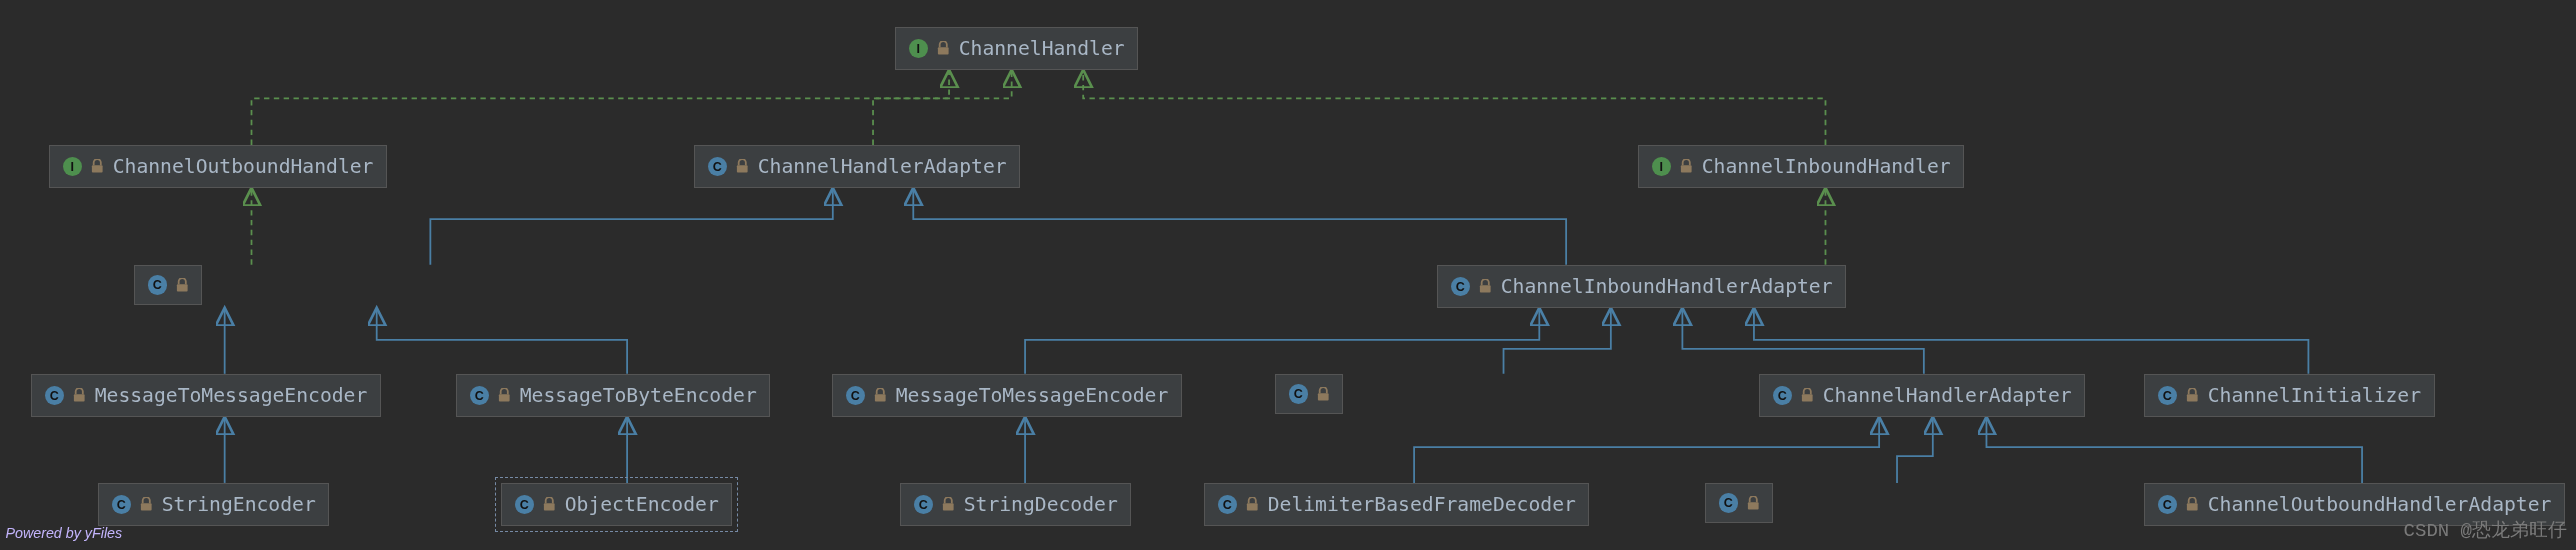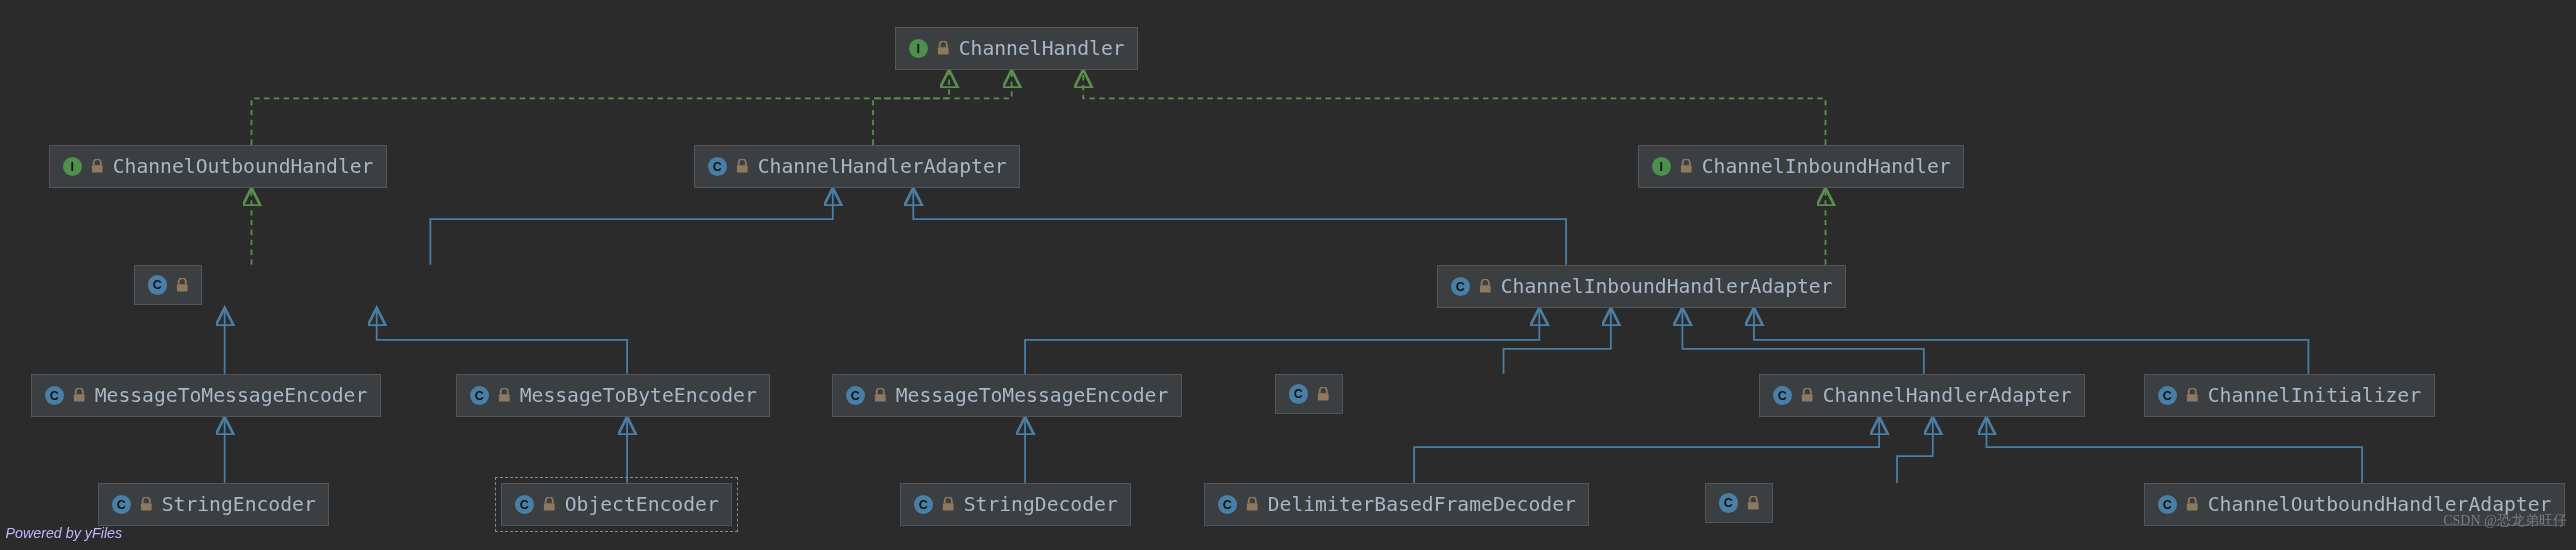--- a/index.html
+++ b/index.html
@@ -68,24 +68,24 @@
     left: 5.4px;
     bottom: 9px;
     color: #c4b5fd;
     font-size: 14.3px;
     font-style: italic;
     font-family: sans-serif;
   }
   .footer-right {
     position: absolute;
     right: 9px;
-    bottom: 20px;
+    bottom: 7px;
     color: #7a7a7a;
-    font-size: 14px;
-    font-family: Liberation Serif, serif;
+    font-size: 19px;
+    font-family: Liberation Mono, monospace;
   }
 </style>
 </head>
 <body>
 
 <div class="canvas">
 
   <svg class="lines" viewBox="0 0 2878 615" width="2576" height="550">
     <defs>
       <marker id="arrow-green" markerWidth="12" markerHeight="12" refX="10" refY="5" orient="auto">

